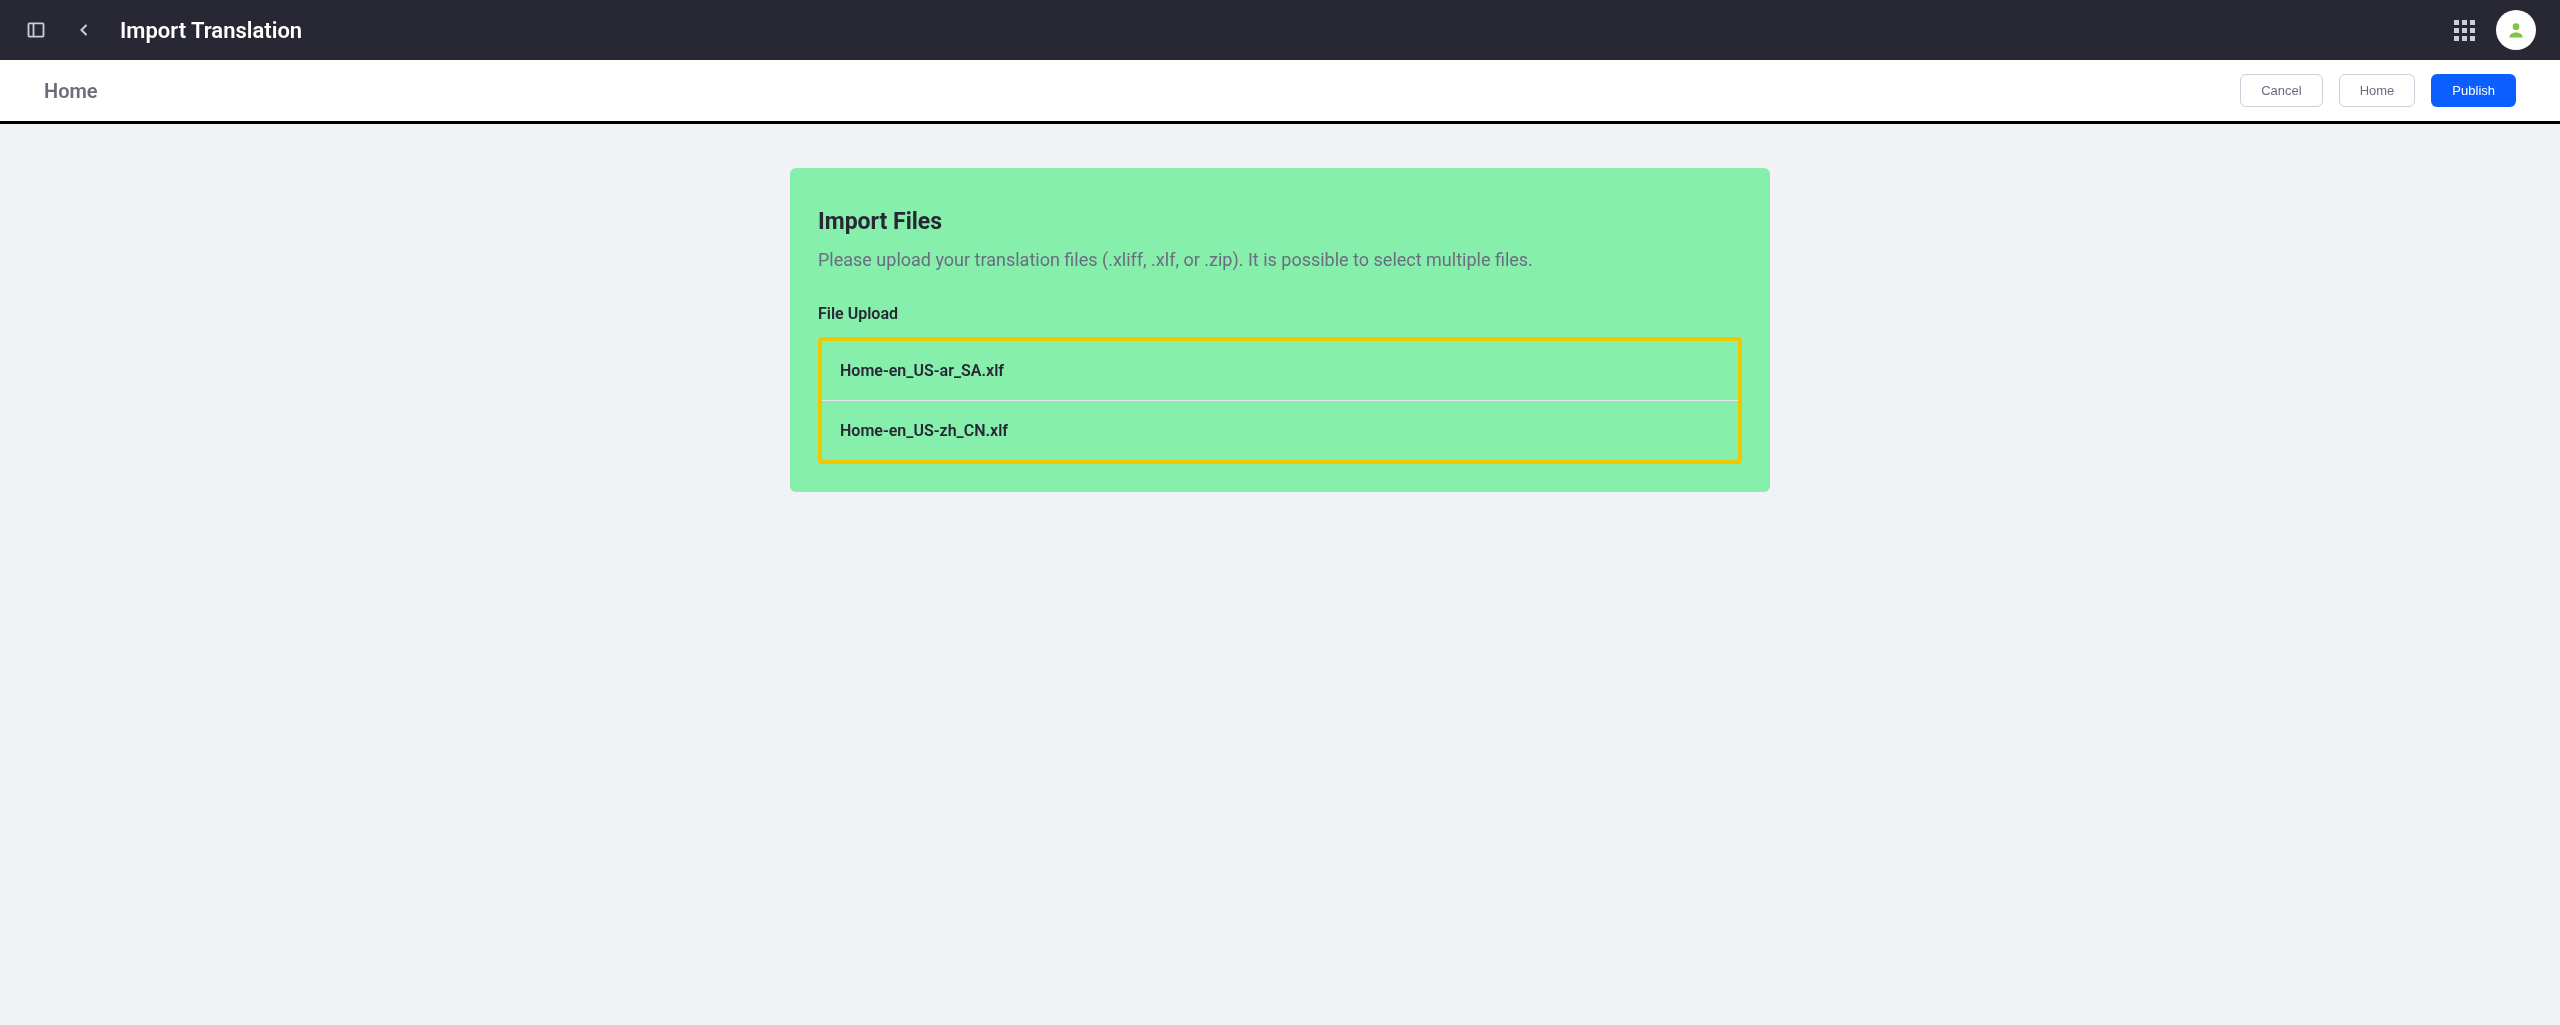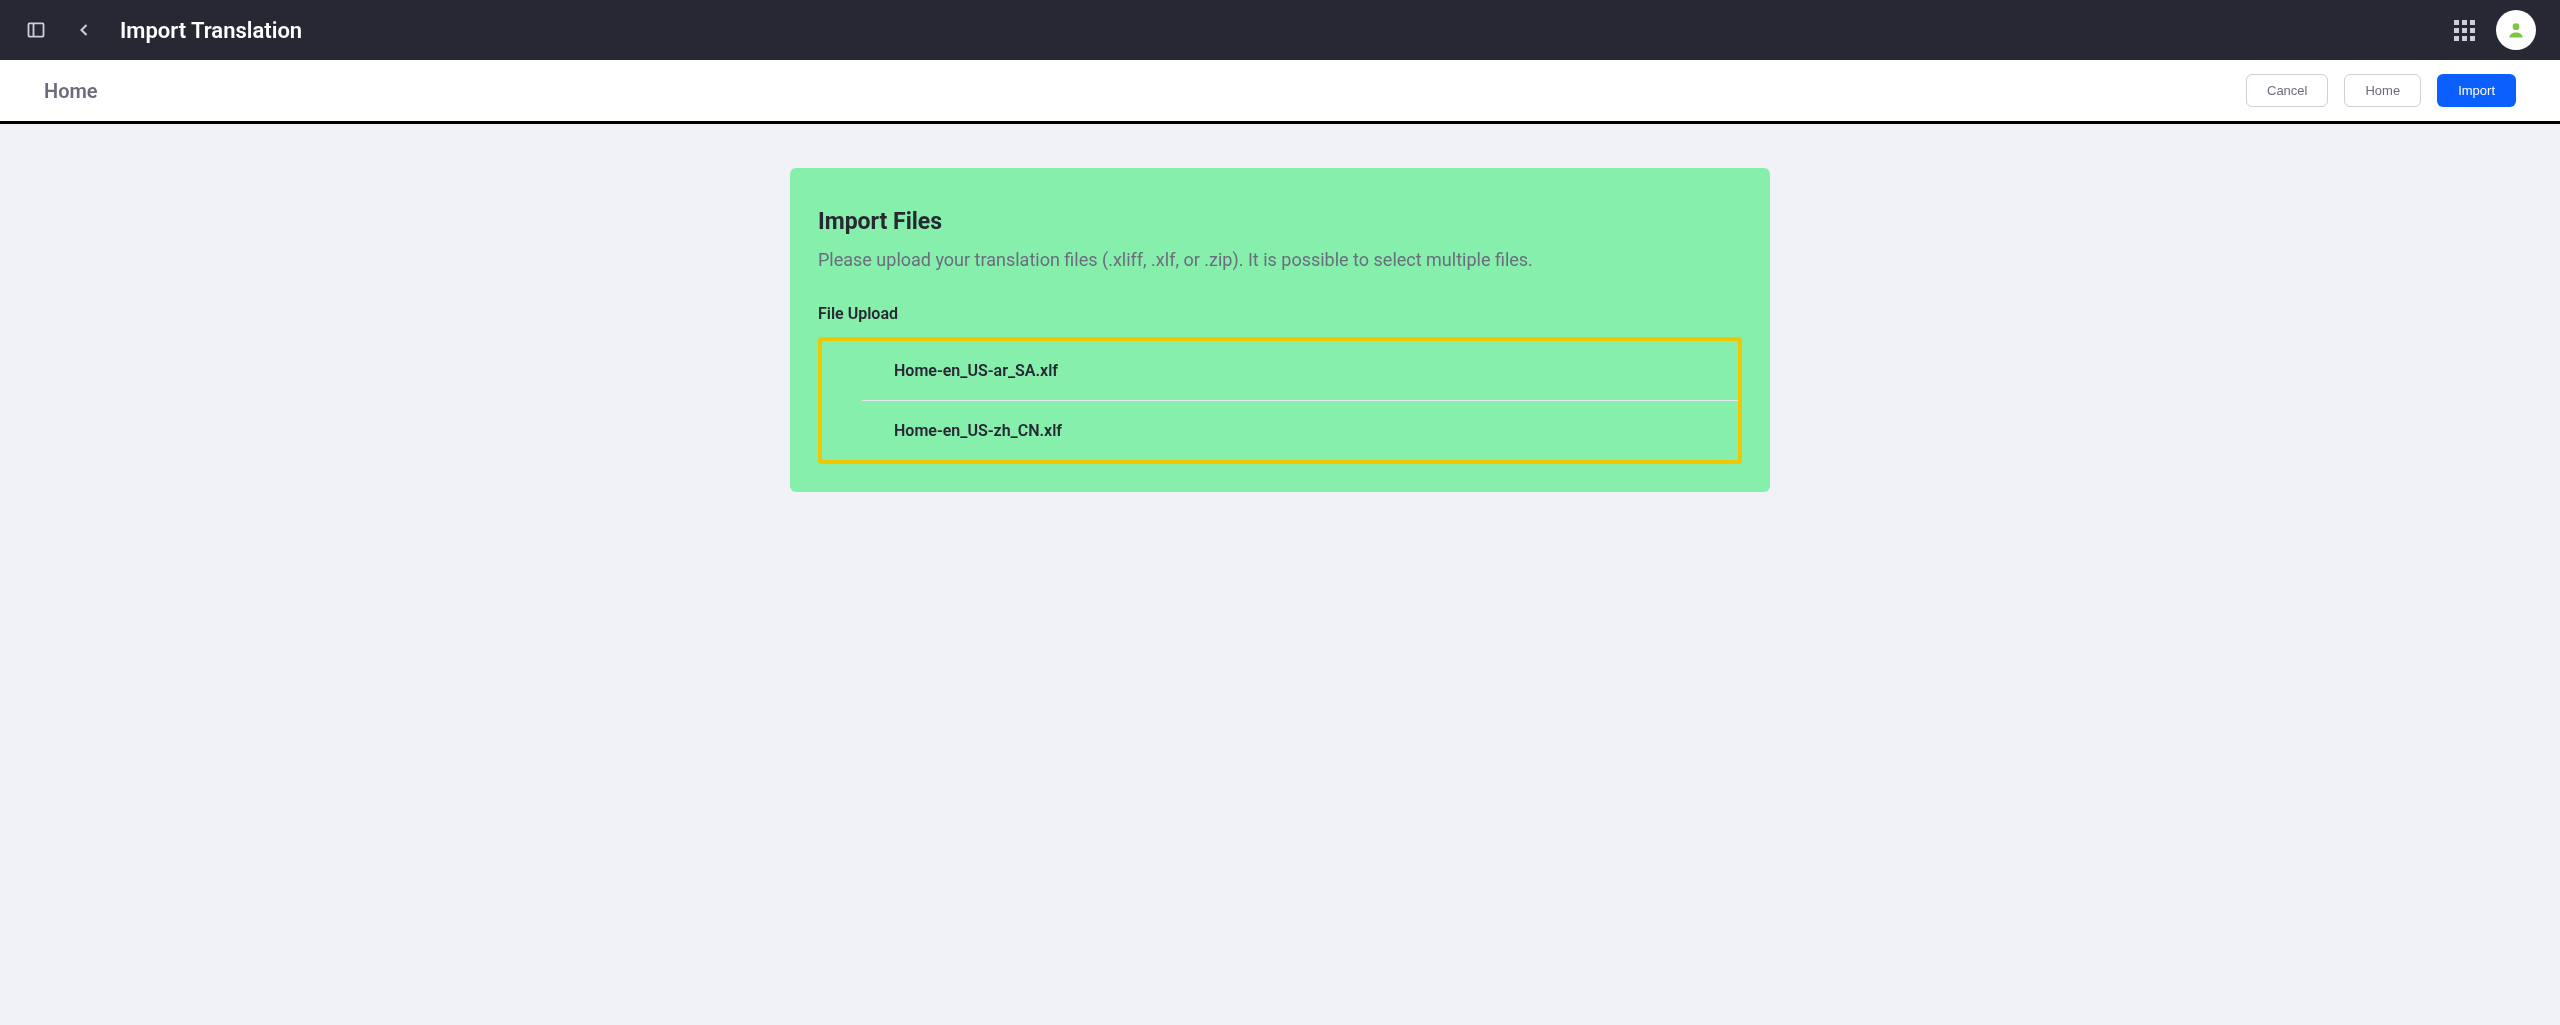--- a/index.html
+++ b/index.html
@@ -142,26 +142,25 @@
   .btn-sm {
     padding: 9px 16px;
     font-size: 16px;
   }
   .file-list {
     border: 4px solid #f0c600;
     border-radius: 4px;
     margin-top: 12px;
   }
   .file-item {
-    padding: 20px 32px;
+    padding: 20px 18px;
     font-size: 16px;
     font-weight: 600;
     color: #272833;
     border-bottom: 1px solid #e7e7ed;
-    margin-left: 40px;
   }
   .file-item:last-child {
     border-bottom: none;
   }
 </style>
 </head>
 <body>
 
 <div class="top-bar">
   <div class="top-left">
@@ -199,21 +198,21 @@
       </svg>
     </div>
   </div>
 </div>
 
 <div class="sub-bar">
   <div class="breadcrumb">Home</div>
   <div class="sub-actions">
     <button class="btn btn-secondary">Cancel</button>
     <button class="btn btn-secondary">Home</button>
-    <button class="btn btn-primary">Import</button>
+    <button class="btn btn-primary">Publish</button>
   </div>
 </div>
 
 <div class="content-wrap">
   <div class="card">
     <div class="card-title">Import Files</div>
     <div class="card-subtitle">Please upload your translation files (.xliff, .xlf, or .zip). It is possible to select multiple files.</div>
     <div class="field-label">File Upload</div>
     <div class="file-list">
       <div class="file-item">Home-en_US-ar_SA.xlf</div>

